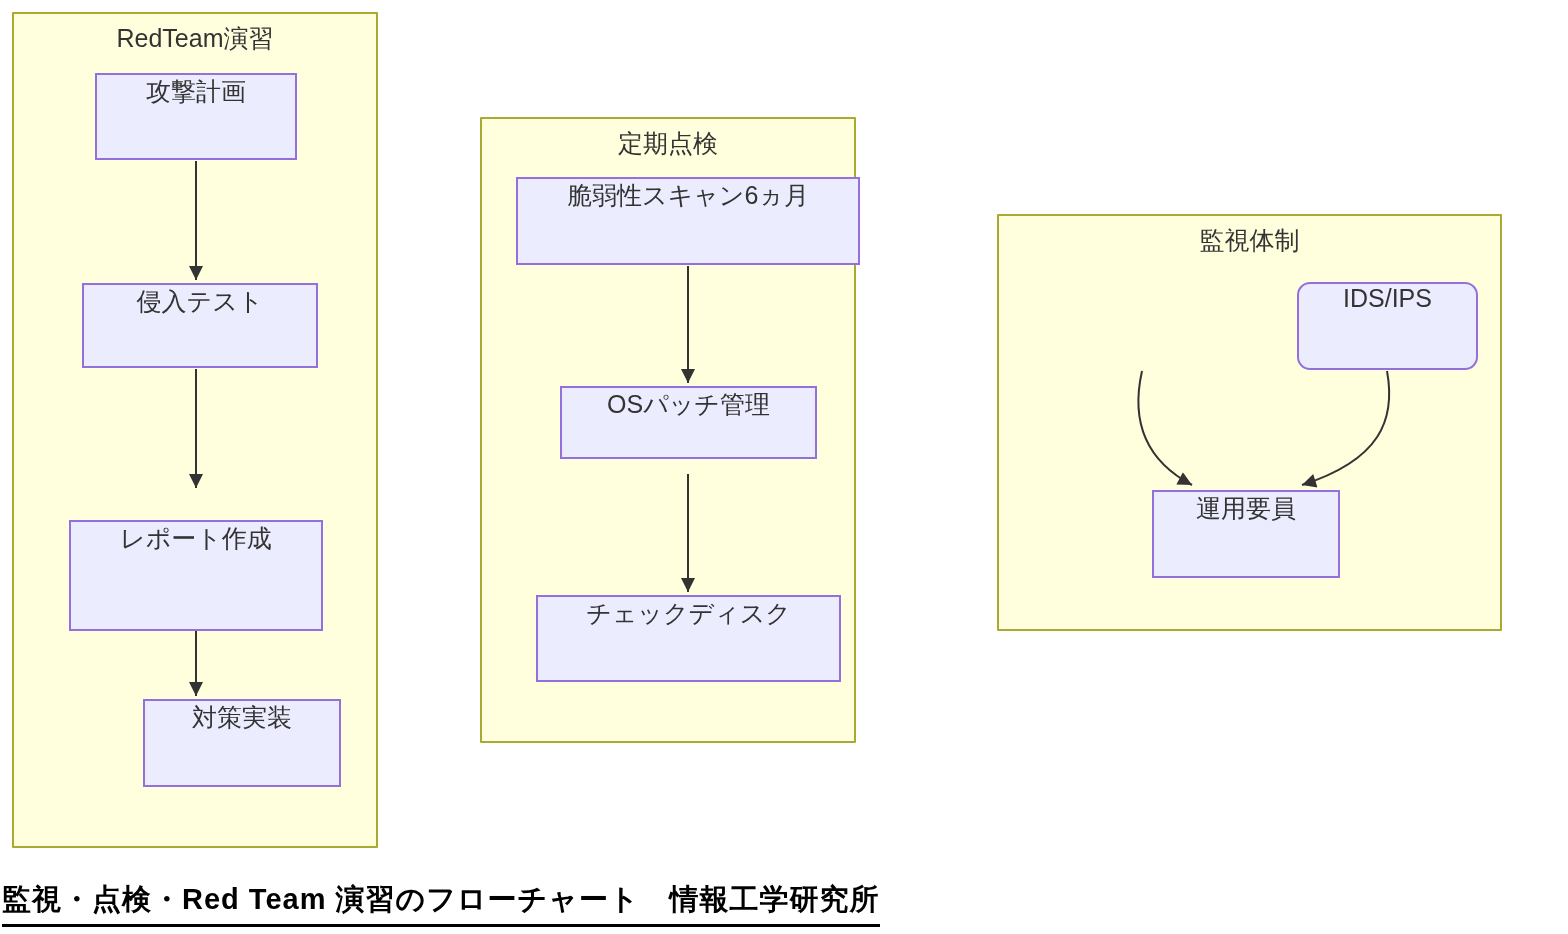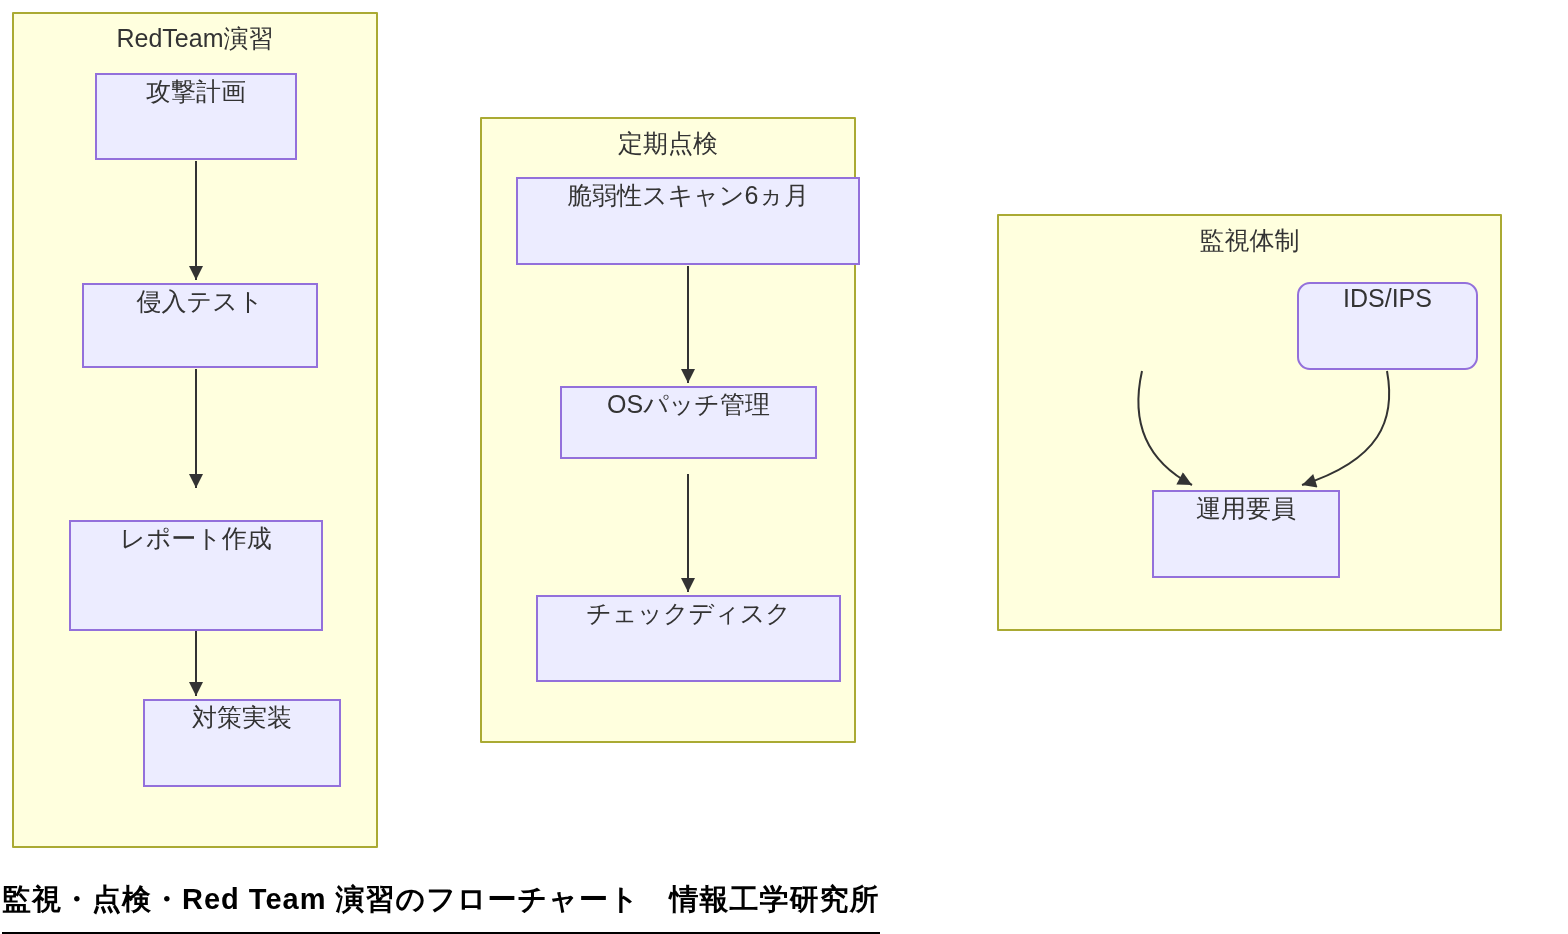--- a/index.html
+++ b/index.html
@@ -47,21 +47,21 @@
   }
   .caption {
     position: absolute;
     left: 2px;
     top: 880px;
     font-size: 29px;
     font-weight: bold;
     color: #000000;
     letter-spacing: 1px;
     border-bottom: 3px solid #000000;
-    padding-bottom: 12px;
+    padding-bottom: 4px;
     white-space: pre;
     z-index: 4;
   }
 </style>
 </head>
 <body>
 
 <div class="canvas">
 
   <div class="cluster" style="left:12px; top:12px; width:366px; height:836px;">

